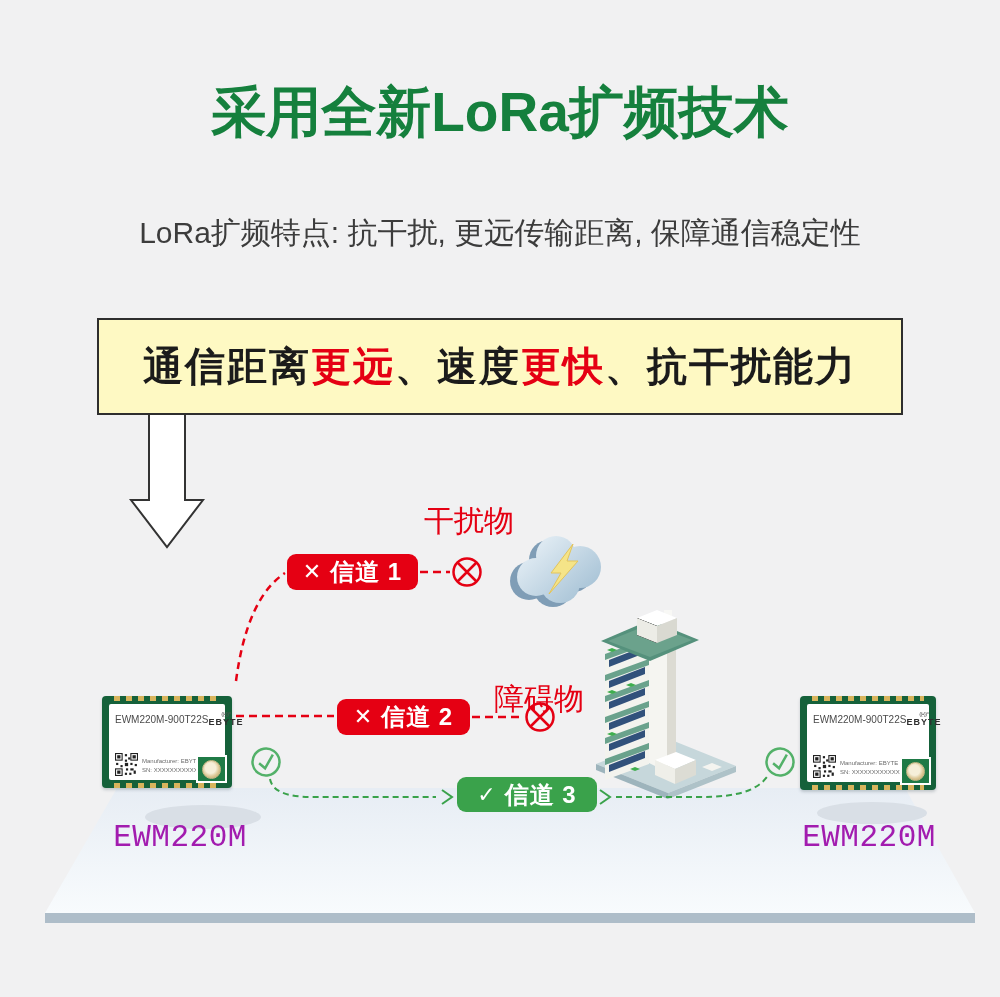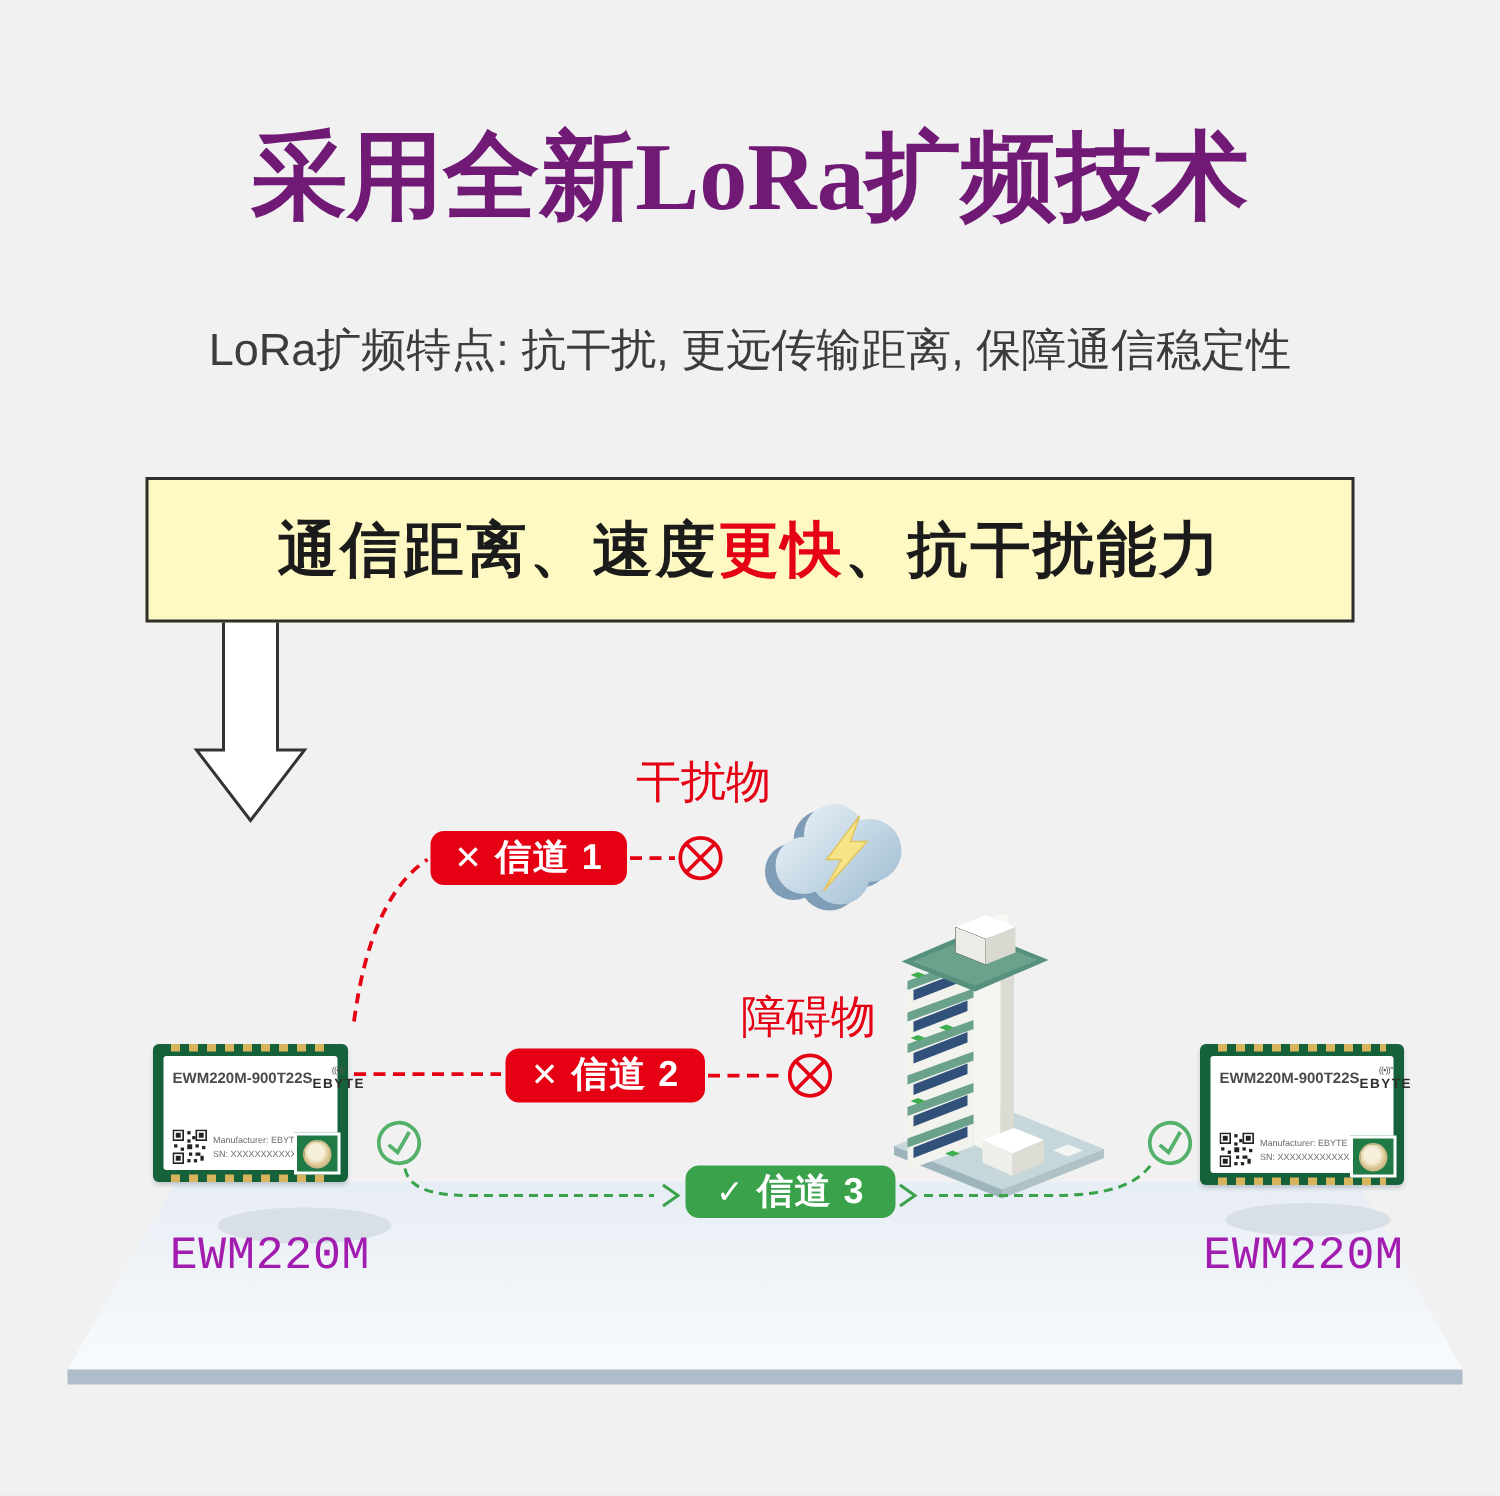--- a/index.html
+++ b/index.html
@@ -1,51 +1,51 @@
 <!DOCTYPE html>
 <html><head>
 <meta charset="utf-8">
 <style>
   html,body{margin:0;padding:0;background:#e8e8e9;}
   .stage{position:relative;width:1000px;height:997px;background:#f1f1f2;overflow:hidden;
          font-family:"Liberation Sans","DejaVu Sans",sans-serif;margin:0 auto;}
   
   .title{position:absolute;left:0;top:84px;width:100%;text-align:center;
-         font-size:64px;font-weight:900;color:#701a75;letter-spacing:0;line-height:1.05;font-family:Liberation Serif, serif;}
+         font-size:55px;font-weight:900;color:#15803d;letter-spacing:0;line-height:1.05;}
   .subtitle{position:absolute;left:0;top:213px;width:100%;text-align:center;
          font-size:30px;font-weight:500;color:#3c3c3c;}
   
   .feature-box{position:absolute;left:97px;top:318px;width:802px;height:93px;background:#fef9c3;
          border:2px solid #2e2e2e;display:flex;align-items:center;justify-content:center;
          font-size:40px;font-weight:700;color:#1b1b1b;letter-spacing:2px;white-space:nowrap;}
   .feature-box .hl{color:#e50013;}
   
   .badge{position:absolute;color:#ffffff;border-radius:9px;display:flex;align-items:center;
          justify-content:center;gap:9px;font-weight:700;box-sizing:border-box;}
   .badge .mark{font-size:22px;font-weight:900;line-height:1;}
   .badge .lbl{font-size:24px;letter-spacing:1px;line-height:1;}
   .badge-red{background:#e50013;}
   .badge-green{background:#3aa24b;}
   #badge-ch1{left:287px;top:554px;width:131px;height:36px;}
   #badge-ch2{left:337px;top:699px;width:133px;height:36px;}
   #badge-ch3{left:457px;top:777px;width:140px;height:35px;}
   .red-label{position:absolute;font-size:30px;font-weight:500;color:#e50013;white-space:nowrap;}
   #label-interference{left:424px;top:501px;}
-  #label-obstacle{left:494px;top:658px;}
+  #label-obstacle{left:494px;top:679px;}
   
   .module{position:absolute;background:#15613a;border-radius:4px;box-shadow:0 2px 3px rgba(60,80,90,.25);}
   #module-left{left:102px;top:696px;width:130px;height:92px;}
   #module-right{left:800px;top:696px;width:136px;height:94px;}
   .pads-top,.pads-bottom{position:absolute;left:12px;right:12px;height:5px;
          background:repeating-linear-gradient(90deg,#d8b45c 0 6px,rgba(0,0,0,0) 6px 12px);}
   .pads-top{top:0;} .pads-bottom{bottom:0;}
   .module-label{position:absolute;left:7px;right:7px;top:8px;bottom:8px;background:#ffffff;
          border-radius:2px;box-sizing:border-box;padding:5px 6px 3px 6px;}
   .model-row{display:flex;justify-content:space-between;align-items:flex-start;margin-top:5px;}
-  .model{font-size:10px;color:#4a4a4a;font-weight:700;letter-spacing:0;white-space:nowrap;}
+  .model{font-size:10px;color:#4a4a4a;font-weight:400;letter-spacing:0;white-space:nowrap;}
   .brand{text-align:center;line-height:1;margin-top:-3px;}
   .brand .antenna{font-size:6px;color:#555;display:block;letter-spacing:-0.5px;}
   .brand .name{font-size:9px;font-weight:800;color:#2e2e2e;letter-spacing:1px;display:block;margin-top:1px;text-align:right;}
   .bottom-row{position:absolute;left:6px;bottom:4px;display:flex;gap:4px;align-items:flex-end;}
   .qr{width:23px;height:23px;}
   .info{font-size:6px;color:#6b6b6b;line-height:1.6;white-space:nowrap;}
   .connector{position:absolute;right:5px;bottom:5px;width:31px;height:28px;background:#1f7a46;
          border:2px solid #ffffff;box-sizing:border-box;display:flex;align-items:center;justify-content:center;}
   .connector .ring{width:17px;height:17px;border-radius:50%;border:1px solid #c9b988;
          background:radial-gradient(circle at 45% 42%,#f6efd9 0 38%,#dcc795 62%,#b69b60 100%);}
@@ -178,20 +178,21 @@
     </g>
 
     <path d="M149,413 L149,500 L131,500 L167,547 L203,500 L185,500 L185,413" fill="#ffffff" stroke="#333333" stroke-width="2"></path>
   </svg>
 
   <div class="title">采用全新LoRa扩频技术</div>
   <div class="subtitle">LoRa扩频特点: 抗干扰, 更远传输距离, 保障通信稳定性</div>
 
   <div class="feature-box">
     <span>通信距离</span>
+      <span class="hl">更远</span>
       <span>、</span>
       <span>速度</span>
       <span class="hl">更快</span>
       <span>、</span>
       <span>抗干扰能力</span>
   </div>
 
   <div class="red-label" id="label-interference">干扰物</div>
   <div class="red-label" id="label-obstacle">障碍物</div>
 

